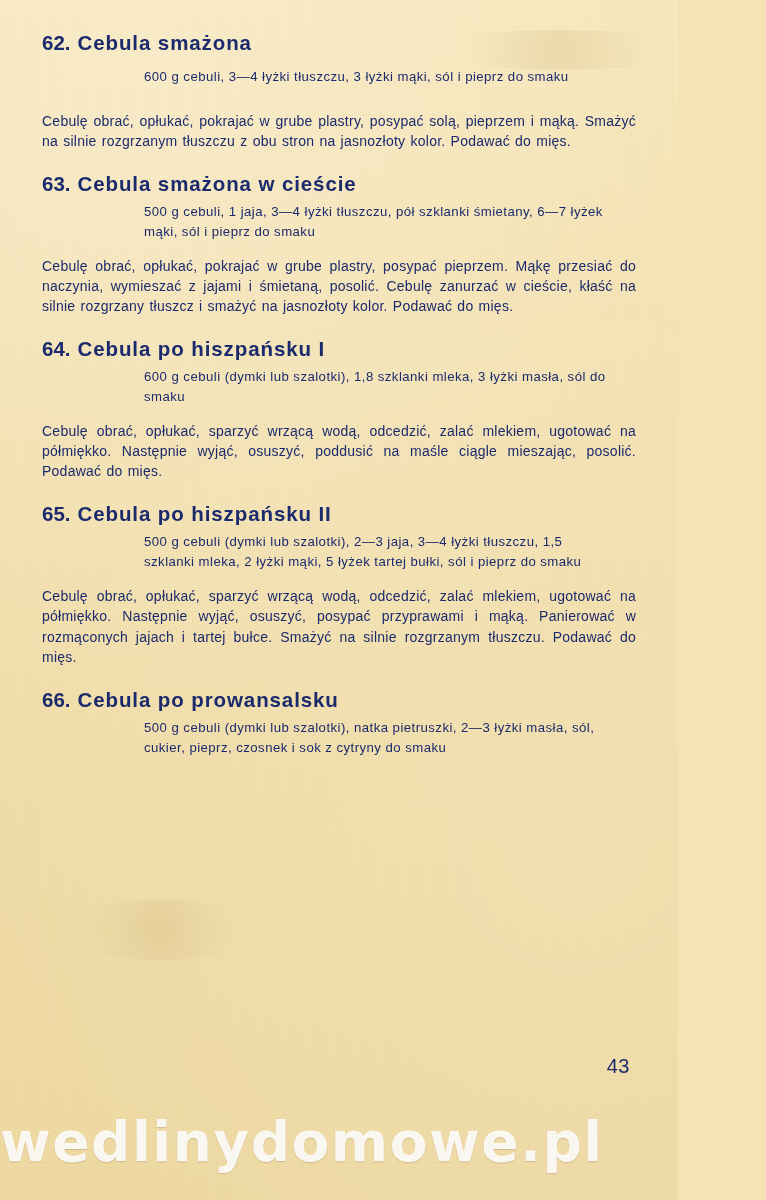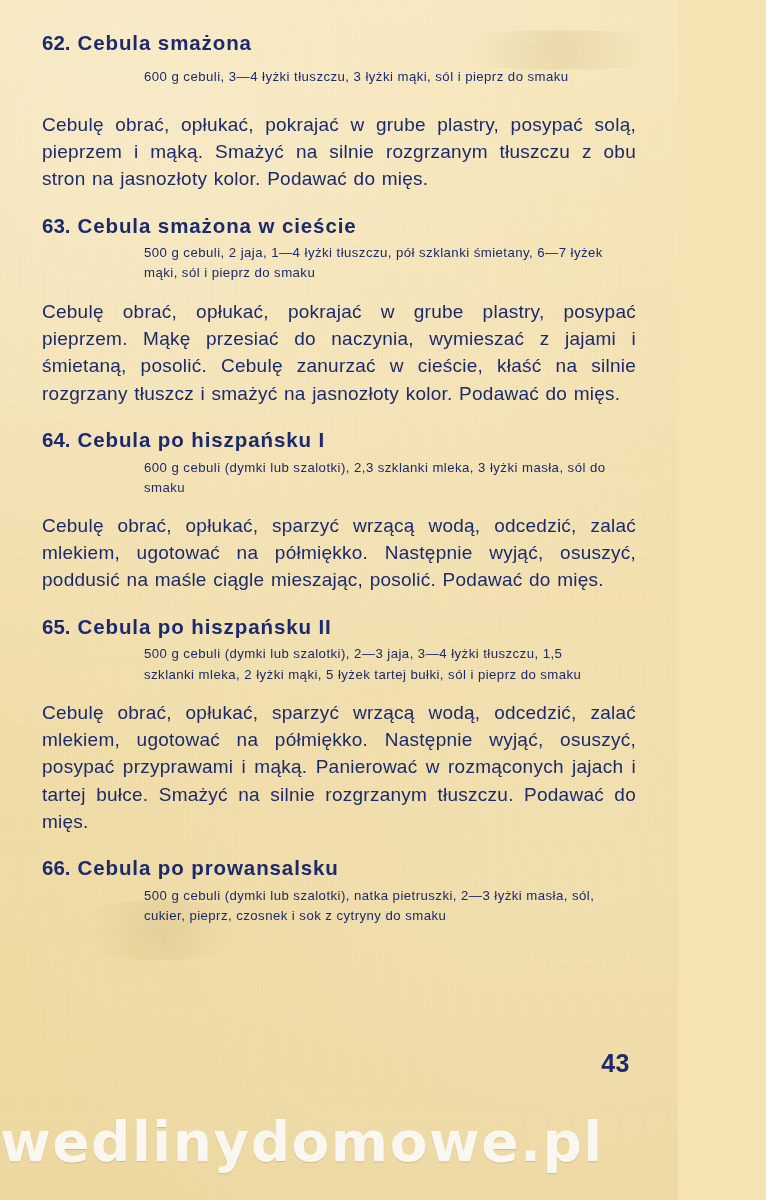--- a/index.html
+++ b/index.html
@@ -48,36 +48,36 @@
   .ingredients {
     font-size: 13.2px;
     line-height: 1.52;
     letter-spacing: 0.45px;
     color: #1b2a6d;
     margin: 0 0 14px 0;
     padding-left: 102px;
     padding-right: 22px;
   }
   .body-text {
-    font-size: 19px;
+    font-size: 14px;
     line-height: 1.44;
     letter-spacing: 0.25px;
     text-align: justify;
     color: #1b2a6d;
     margin: 0 0 20px 0;
     word-spacing: 1px;
   }
   .r62 h2.recipe-title { margin-bottom: 10px; }
   .r62 .ingredients { margin-bottom: 24px; }
   .page-number {
     position: absolute;
     right: 48px;
     bottom: 122px;
-    font-size: 25px;
-    font-weight: bold;
+    font-size: 20px;
+    font-weight: normal;
     color: #1b2a6d;
     letter-spacing: 0.5px;
   }
   .watermark {
     position: absolute;
     left: 0;
     right: 0;
     bottom: 26px;
     text-align: left;
     font-family: "DejaVu Sans", sans-serif;
@@ -123,29 +123,29 @@
         <span class="num">62.</span><span>Cebula smażona</span>
       </h2>
       <p class="ingredients">600 g cebuli, 3—4 łyżki tłuszczu, 3 łyżki mąki, sól i pieprz do smaku</p>
       <p class="body-text">Cebulę obrać, opłukać, pokrajać w grube plastry, posypać solą, pieprzem i mąką. Smażyć na silnie rozgrzanym tłuszczu z obu stron na jasnozłoty kolor. Podawać do mięs.</p>
     </div>
 
     <div class="recipe">
       <h2 class="recipe-title">
         <span class="num">63.</span><span>Cebula smażona w cieście</span>
       </h2>
-      <p class="ingredients">500 g cebuli, 2 jaja, 1—4 łyżki tłuszczu, pół szklanki śmietany, 6—7 łyżek mąki, sól i pieprz do smaku</p>
+      <p class="ingredients">500 g cebuli, 1 jaja, 3—4 łyżki tłuszczu, pół szklanki śmietany, 6—7 łyżek mąki, sól i pieprz do smaku</p>
       <p class="body-text">Cebulę obrać, opłukać, pokrajać w grube plastry, posypać pieprzem. Mąkę przesiać do naczynia, wymieszać z jajami i śmietaną, posolić. Cebulę zanurzać w cieście, kłaść na silnie rozgrzany tłuszcz i smażyć na jasnozłoty kolor. Podawać do mięs.</p>
     </div>
 
     <div class="recipe">
       <h2 class="recipe-title">
         <span class="num">64.</span><span>Cebula po hiszpańsku I</span>
       </h2>
-      <p class="ingredients">600 g cebuli (dymki lub szalotki), 2,3 szklanki mleka, 3 łyżki masła, sól do smaku</p>
+      <p class="ingredients">600 g cebuli (dymki lub szalotki), 1,8 szklanki mleka, 3 łyżki masła, sól do smaku</p>
       <p class="body-text">Cebulę obrać, opłukać, sparzyć wrzącą wodą, odcedzić, zalać mlekiem, ugotować na półmiękko. Następnie wyjąć, osuszyć, poddusić na maśle ciągle mieszając, posolić. Podawać do mięs.</p>
     </div>
 
     <div class="recipe">
       <h2 class="recipe-title">
         <span class="num">65.</span><span>Cebula po hiszpańsku II</span>
       </h2>
       <p class="ingredients">500 g cebuli (dymki lub szalotki), 2—3 jaja, 3—4 łyżki tłuszczu, 1,5 szklanki mleka, 2 łyżki mąki, 5 łyżek tartej bułki, sól i pieprz do smaku</p>
       <p class="body-text">Cebulę obrać, opłukać, sparzyć wrzącą wodą, odcedzić, zalać mlekiem, ugotować na półmiękko. Następnie wyjąć, osuszyć, posypać przyprawami i mąką. Panierować w rozmąconych jajach i tartej bułce. Smażyć na silnie rozgrzanym tłuszczu. Podawać do mięs.</p>
     </div>

